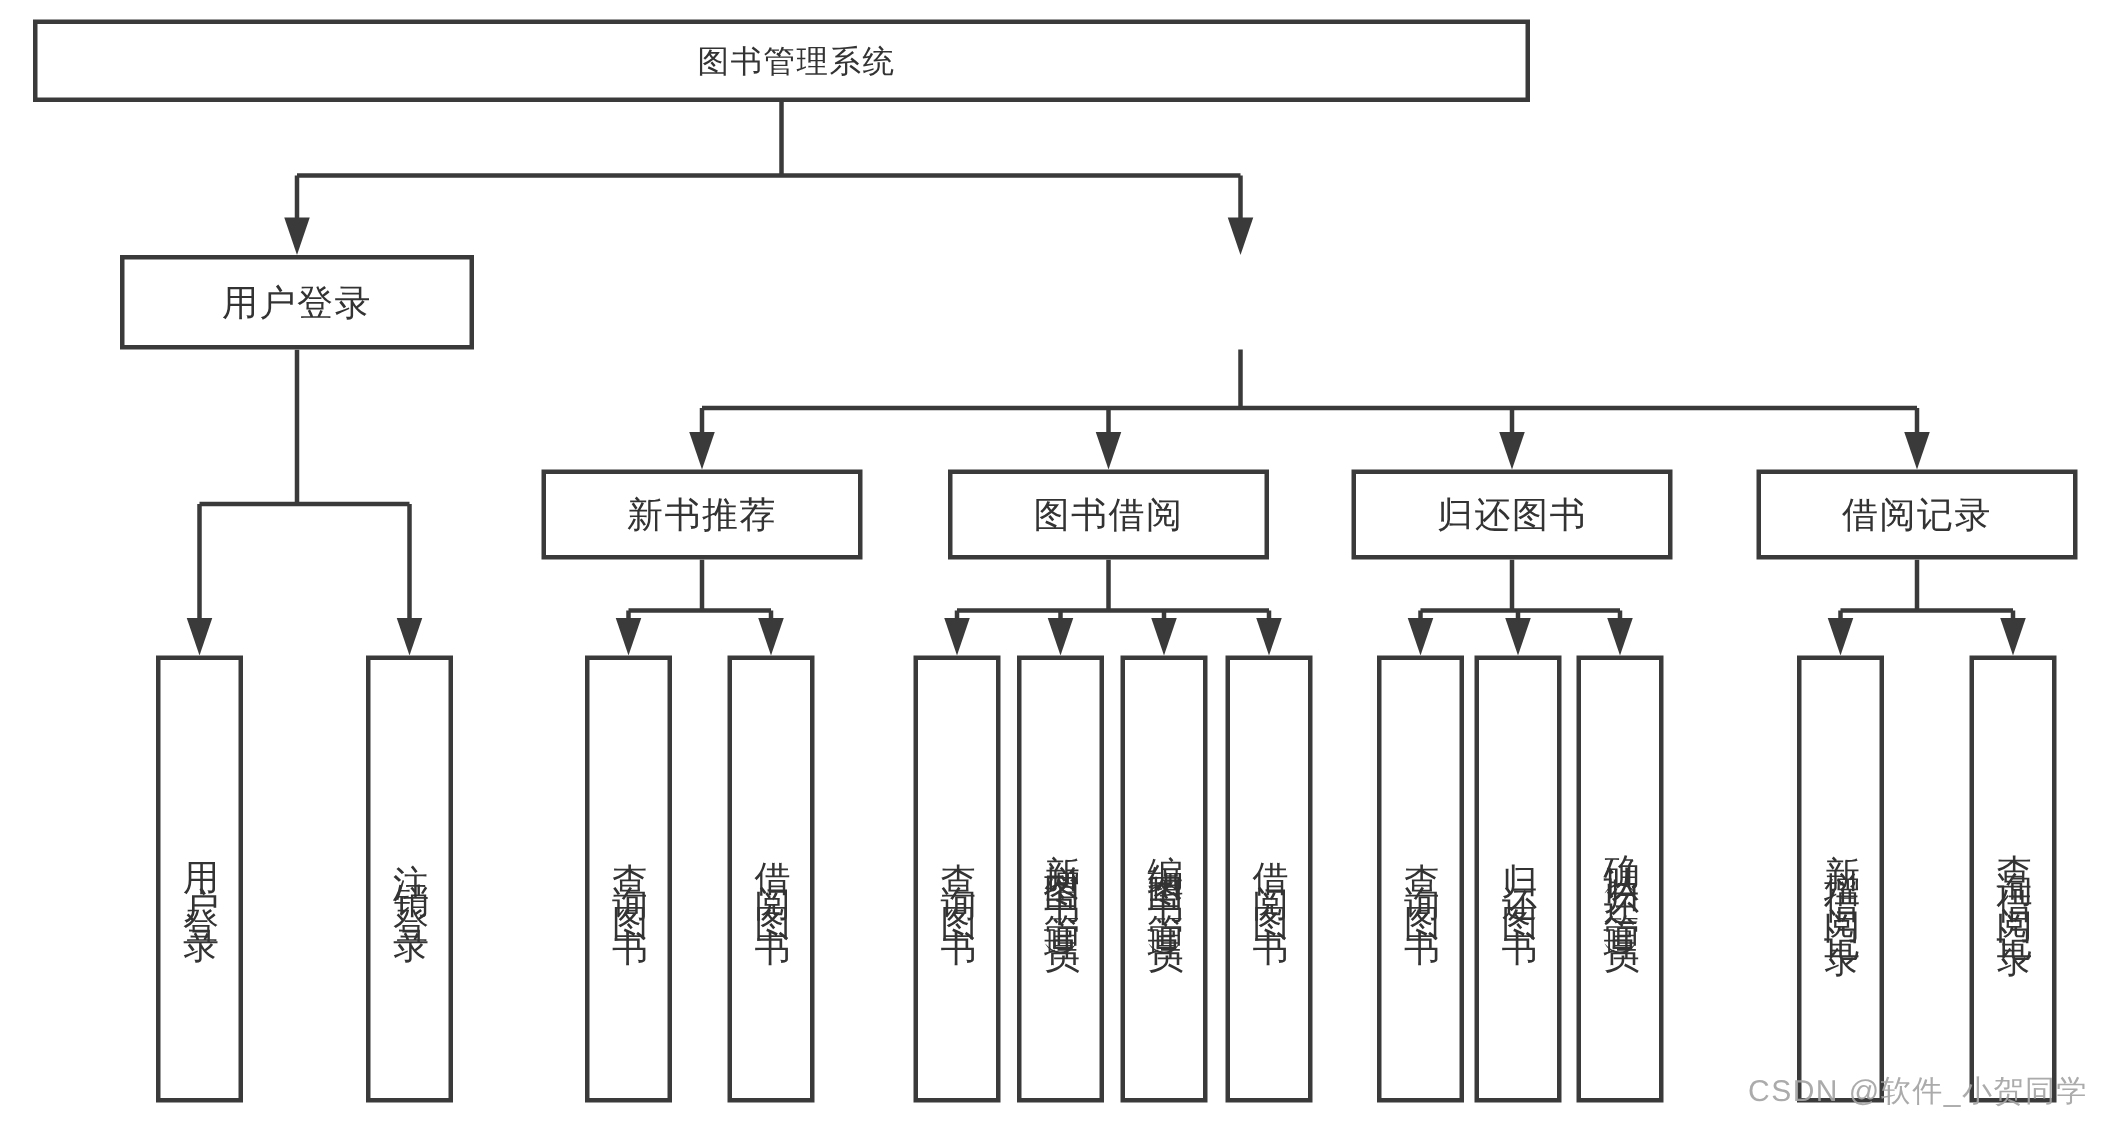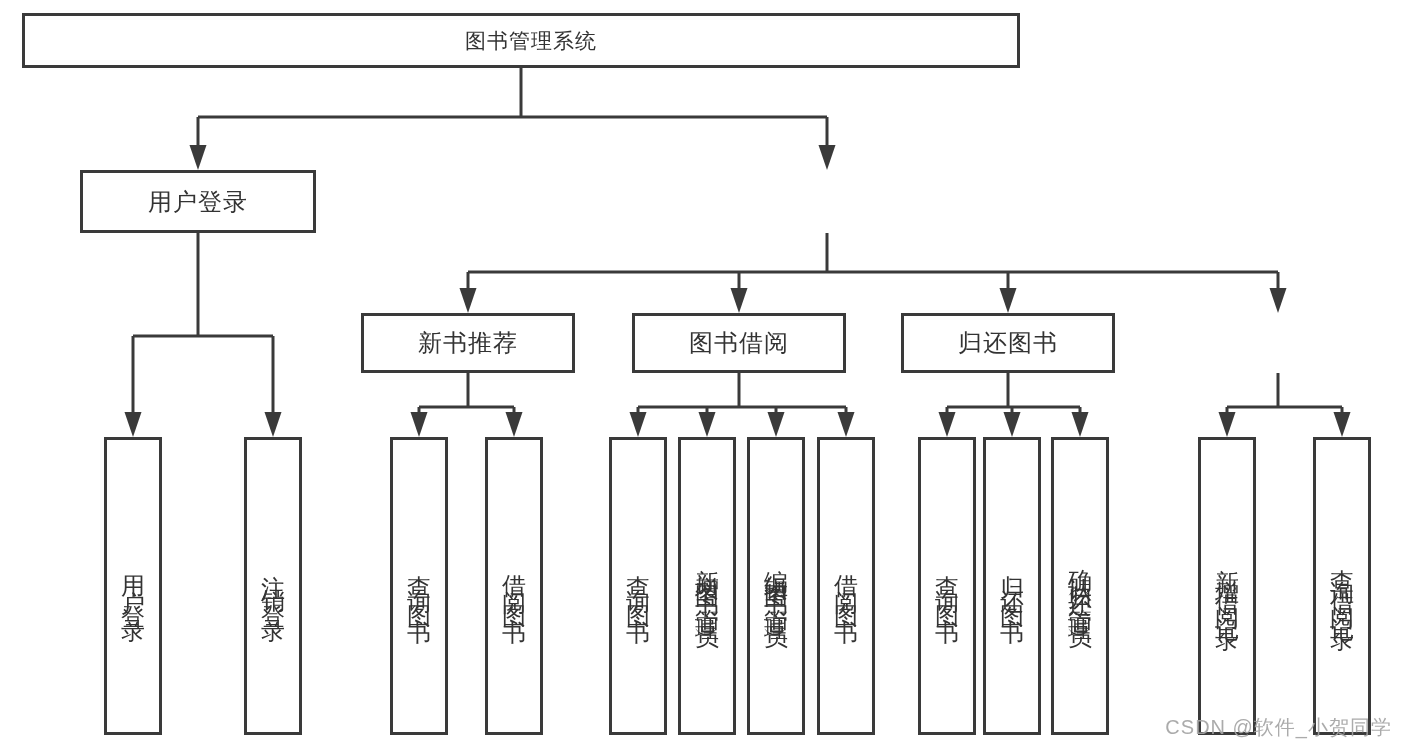--- a/index.html
+++ b/index.html
@@ -95,20 +95,21 @@
       <polygon points="1333.5,412 1350.5,412 1342,437"></polygon>
   </svg>
 
   <div class="box root">图书管理系统</div>
 
   <div class="box lvl2" style="left:80px">用户登录</div>
 
   <div class="box lvl3" style="left:632px">图书借阅</div>
   <div class="box lvl3" style="left:361px">新书推荐</div>
   <div class="box lvl3" style="left:901px">归还图书</div>
+  <div class="box lvl3" style="left:1171px">借阅记录</div>
 
   <div class="box leaf" style="left:104px">
     <span class="vt ls4">用户登录</span>
   </div>
   <div class="box leaf" style="left:244px">
     <span class="vt ls4">注销登录</span>
   </div>
 
   <div class="box leaf" style="left:390px">
     <span class="vt ls4">查询图书</span>

